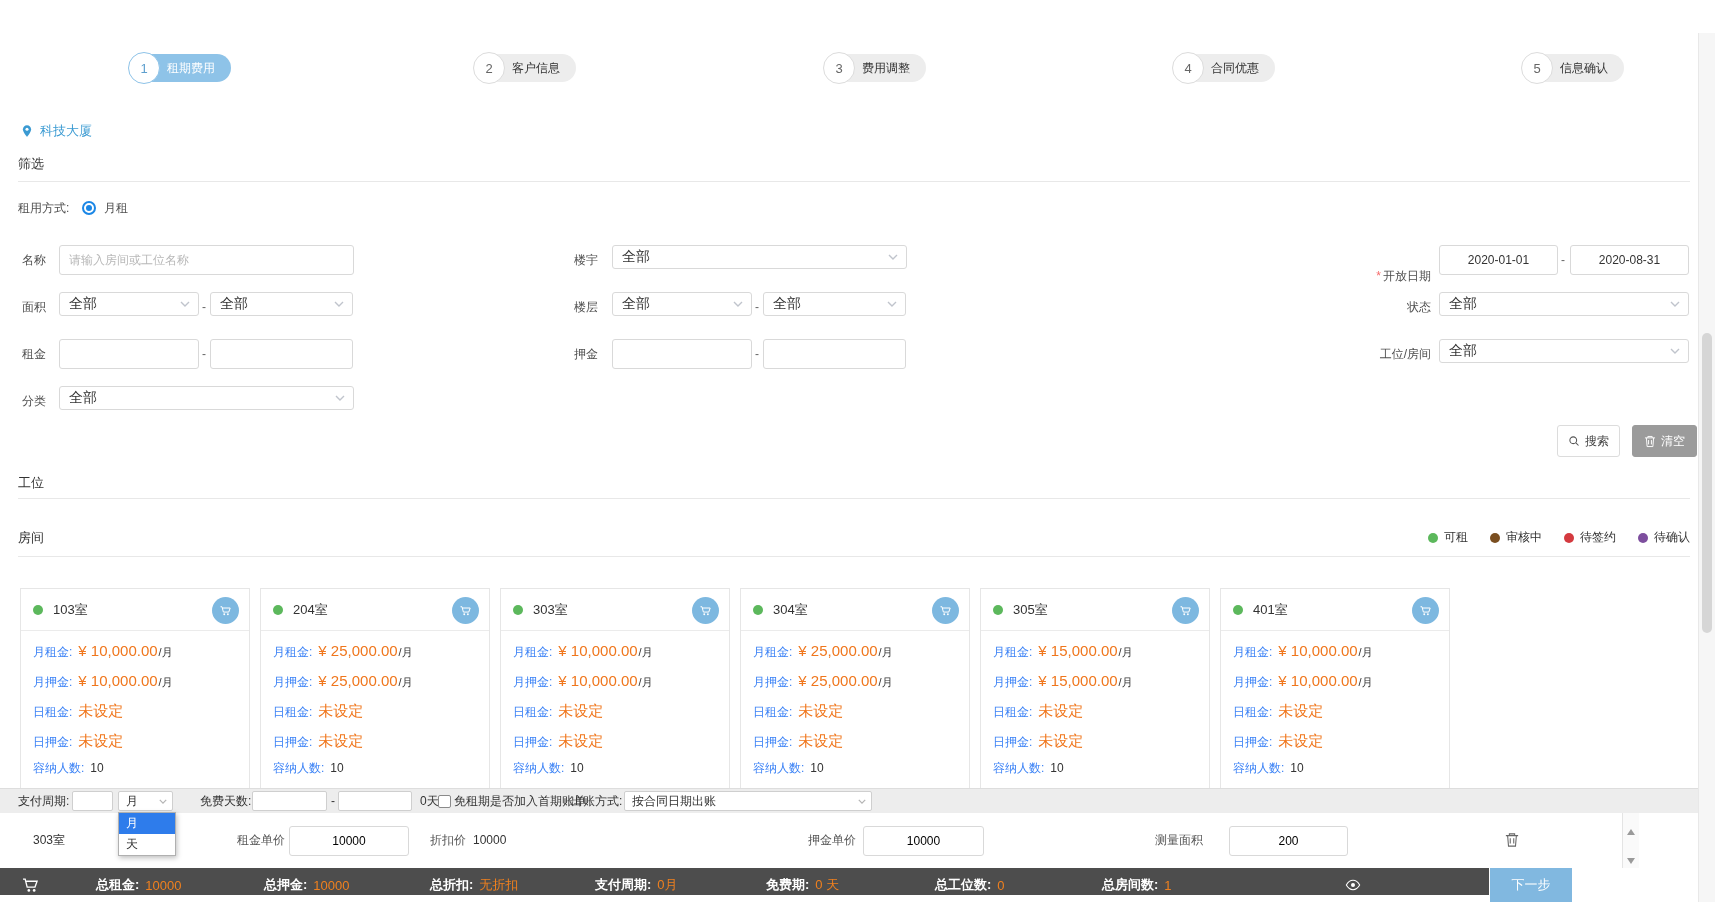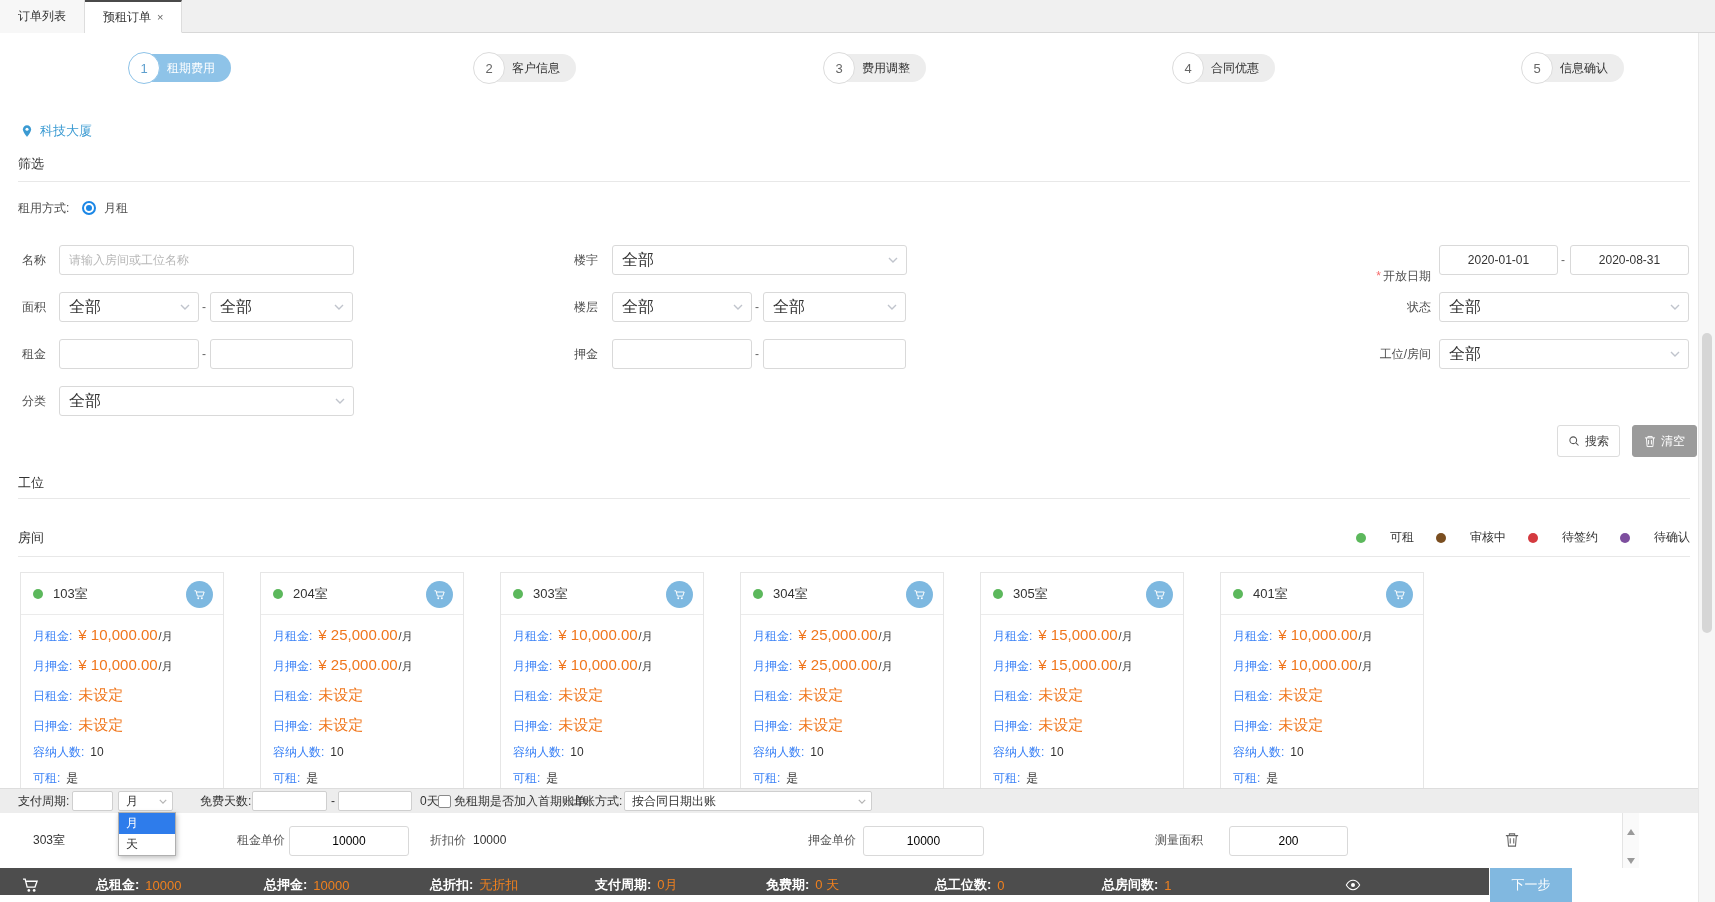--- a/index.html
+++ b/index.html
@@ -20,35 +20,35 @@
 .step.active .stlabel{color:#fff}
 
 .location{position:absolute;top:122px;left:20px;display:flex;align-items:center;gap:6px;color:#3a9ad2;font-size:13px}
 
 .sec-title{position:absolute;left:18px;font-size:13px;font-weight:normal;color:#333}
 .divider{position:absolute;left:18px;width:1672px;border-top:1px solid #e8e8e8}
 
 .flabel{position:absolute;font-size:12px;color:#4f4f4f;text-align:right;line-height:30px}
 .inp{position:absolute;height:30px;background:#fff;border:1px solid #d9d9d9;border-radius:3px;font-size:12px;color:#333;padding:0 9px;font-family:inherit;outline:none}
 .inp::placeholder{color:#b8b8b8}
-.sel{position:absolute;height:30px;background:#fff;border:1px solid #d9d9d9;border-radius:3px;display:flex;align-items:center;padding:0 22px 0 9px;font-size:16px;color:#333;cursor:pointer}
+.sel{position:absolute;height:24px;background:#fff;border:1px solid #d9d9d9;border-radius:3px;display:flex;align-items:center;padding:0 22px 0 9px;font-size:14px;color:#333;cursor:pointer}
 .sel .chev{position:absolute;right:8px;top:50%;margin-top:-3px}
 .dash{position:absolute;line-height:30px;color:#666}
 .radio{width:14px;height:14px;border-radius:50%;border:2px solid #1b87e6;background:#fff;display:inline-flex;align-items:center;justify-content:center}
 .radio .dot{width:6px;height:6px;border-radius:50%;background:#1b87e6}
 
 .btn-search{position:absolute;left:1557px;top:425px;width:63px;height:32px;background:#fff;border:1px solid #dcdcdc;border-radius:3px;display:flex;align-items:center;justify-content:center;gap:5px;font-size:12px;color:#444;cursor:pointer}
 .btn-clear{position:absolute;left:1632px;top:425px;width:65px;height:32px;background:#9b9b9b;border:1px solid #9b9b9b;border-radius:3px;display:flex;align-items:center;justify-content:center;gap:5px;font-size:12px;color:#fff;cursor:pointer}
 
 .legend{position:absolute;top:529px;right:25px;display:flex;align-items:center;gap:22px}
-.legend .litem{display:flex;align-items:center;gap:24px;font-size:12px;color:#333}
+.legend .litem{display:flex;align-items:center;gap:6px;font-size:12px;color:#333}
 .ldot{width:10px;height:10px;border-radius:50%}
 
 .cards{position:absolute;top:572px;left:0;width:1715px;height:216px;overflow:hidden}
-.card{position:absolute;top:0;width:204px;height:280px;background:#fff;border:1px solid #e6e6e6}
+.card{position:absolute;top:16px;width:230px;height:280px;background:#fff;border:1px solid #e6e6e6}
 .card-head{height:42px;display:flex;align-items:center;padding:0 12px;border-bottom:1px solid #ebebeb;position:relative}
 .sdot{width:10px;height:10px;border-radius:50%;background:#5cb85c;margin-right:10px}
 .cname{font-size:13px;color:#333}
 .cartbtn{position:absolute;right:10px;top:8px;width:27px;height:27px;border-radius:50%;background:#7db8e0;display:flex;align-items:center;justify-content:center;cursor:pointer}
 .crow{display:flex;align-items:baseline;margin:11px 12px 0}
 .clab{font-size:12px;color:#3b82f6;margin-right:6px;white-space:nowrap}
 .cprice{font-size:15px;color:#f0761c}
 .cper{font-size:11px;color:#333;margin-left:1px}
 .cunset{font-size:15px;color:#f0761c}
 .cinfo{font-size:12px;color:#333}
@@ -80,29 +80,20 @@
 
 .pagebar{position:absolute;right:0;top:33px;width:17px;height:869px;background:#f6f6f6;border-left:1px solid #e8e8e8;z-index:8}
 .pagethumb{position:absolute;left:3px;top:300px;width:10px;height:300px;background:#d6d6d6;border-radius:5px}
 .req{color:#f56c6c;margin-right:2px}
 </style>
 </head>
 <body>
 
 <div class="page">
 
-  <div class="tabbar">
-    <div class="tab">
-      <span>订单列表</span>
-    </div>
-    <div class="tab active">
-      <span>预租订单</span>
-      <span class="close">×</span>
-    </div>
-  </div>
 
   <div class="step active" style="left:129px">
     <span class="num">1</span>
     <span class="stlabel">租期费用</span>
   </div>
   <div class="step" style="left:474px">
     <span class="num">2</span>
     <span class="stlabel">客户信息</span>
   </div>
   <div class="step" style="left:824px">

